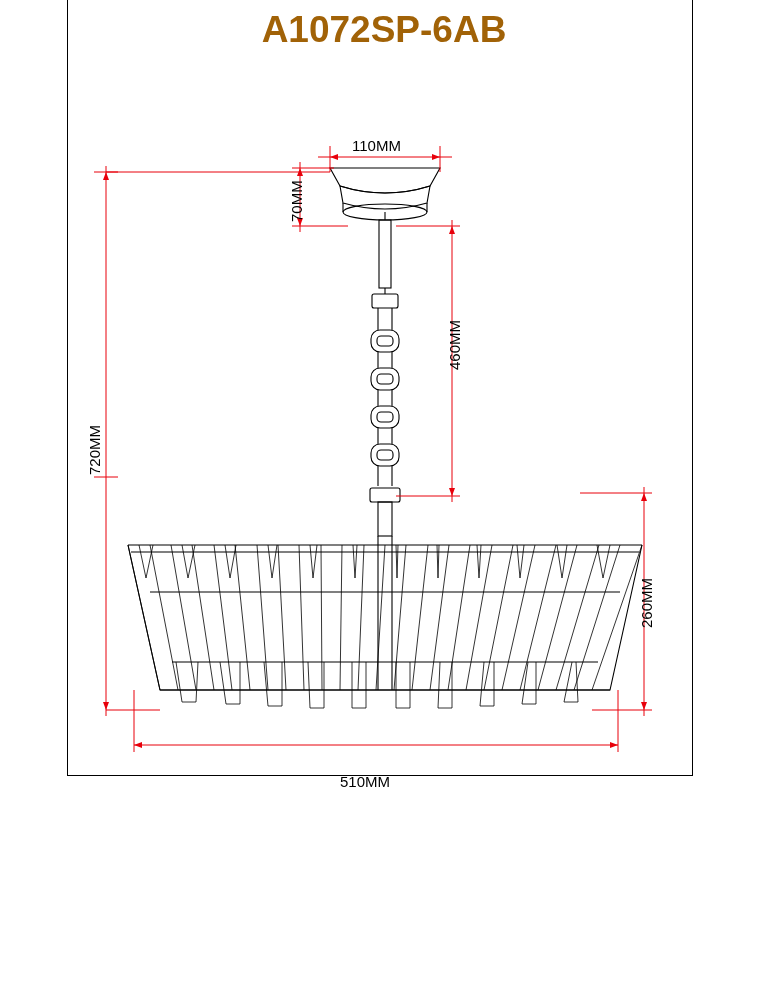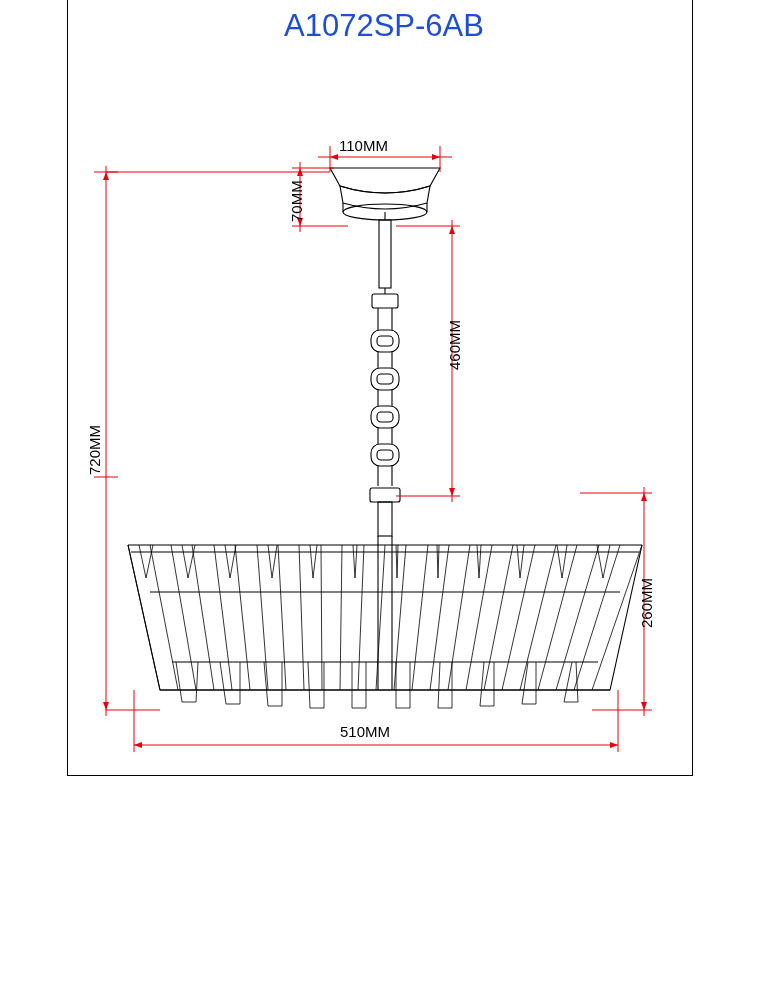--- a/index.html
+++ b/index.html
@@ -22,24 +22,24 @@
   }
   .titles {
     position: absolute;
     top: 8px;
     left: 0;
     width: 768px;
     text-align: center;
     line-height: 1.18;
   }
   .title-line {
-    font-size: 31px;
-    font-weight: normal;
+    font-size: 37px;
+    font-weight: bold;
     letter-spacing: 0px;
-    color: #1d4ed8;
+    color: #a16207;
   }
   .frame {
     position: absolute;
     left: 67px;
     top: 0px;
     width: 626px;
     height: 776px;
     border: 1px solid #000;
     border-top: none;
     box-sizing: border-box;
@@ -206,25 +206,25 @@
       <path d="M644 710 L641 702 L647 702 Z" fill="#e8000b" stroke="none"></path>
 
       <line x1="134" y1="690" x2="134" y2="752"></line>
       <line x1="618" y1="690" x2="618" y2="752"></line>
       <line x1="134" y1="745" x2="618" y2="745"></line>
       <path d="M134 745 L142 742 L142 748 Z" fill="#e8000b" stroke="none"></path>
       <path d="M618 745 L610 742 L610 748 Z" fill="#e8000b" stroke="none"></path>
     </g>
   </svg>
 
-  <div class="dimlabel" style="left:339px; top:137px;">110MM</div>
+  <div class="dimlabel" style="left:352px; top:137px;">110MM</div>
 
   <div class="dimlabel vert" style="left:288px; top:222px;">70MM</div>
 
   <div class="dimlabel vert" style="left:446px; top:370px;">460MM</div>
 
   <div class="dimlabel vert" style="left:86px; top:475px;">720MM</div>
 
   <div class="dimlabel vert" style="left:638px; top:628px;">260MM</div>
 
-  <div class="dimlabel" style="left:340px; top:723px;text-align:right;">510MM</div>
+  <div class="dimlabel" style="left:340px; top:773px;text-align:right;">510MM</div>
 
 </div>
 
 </body></html>

